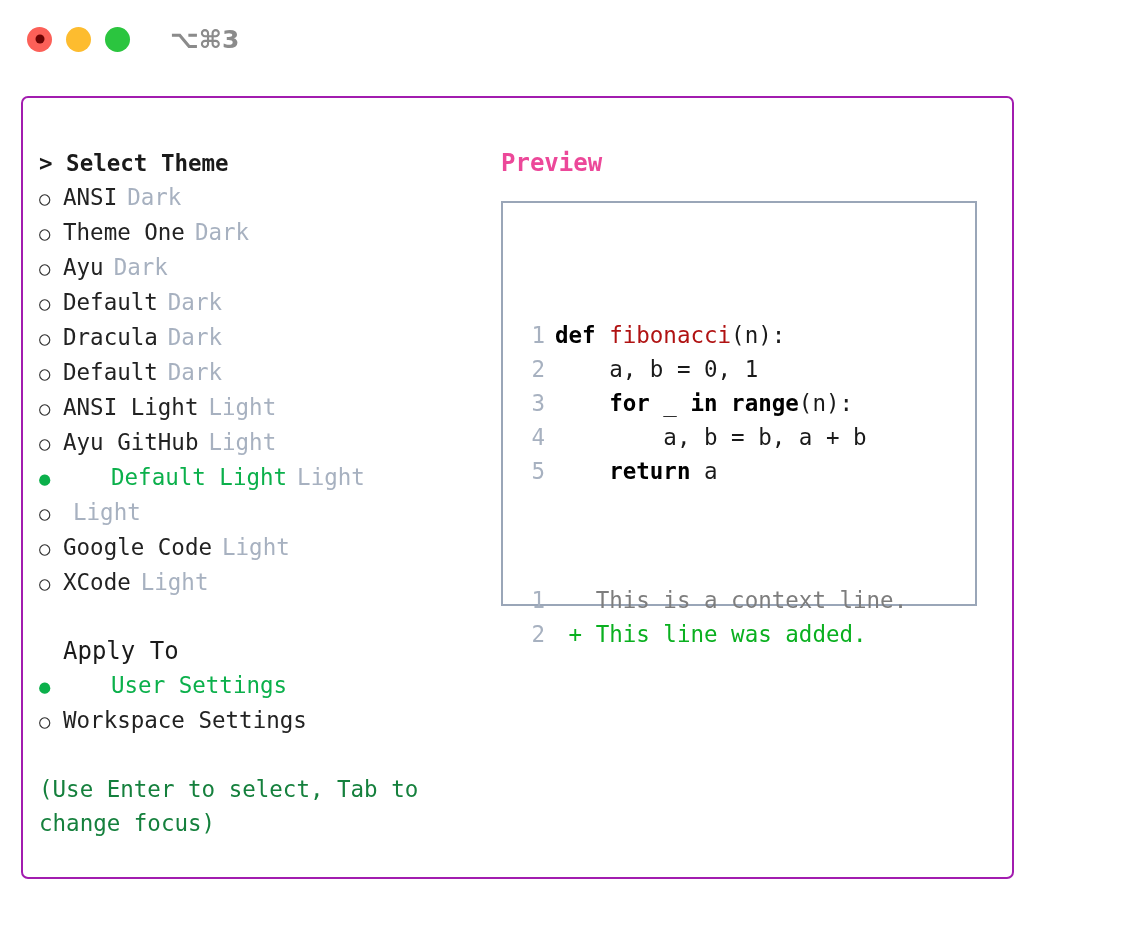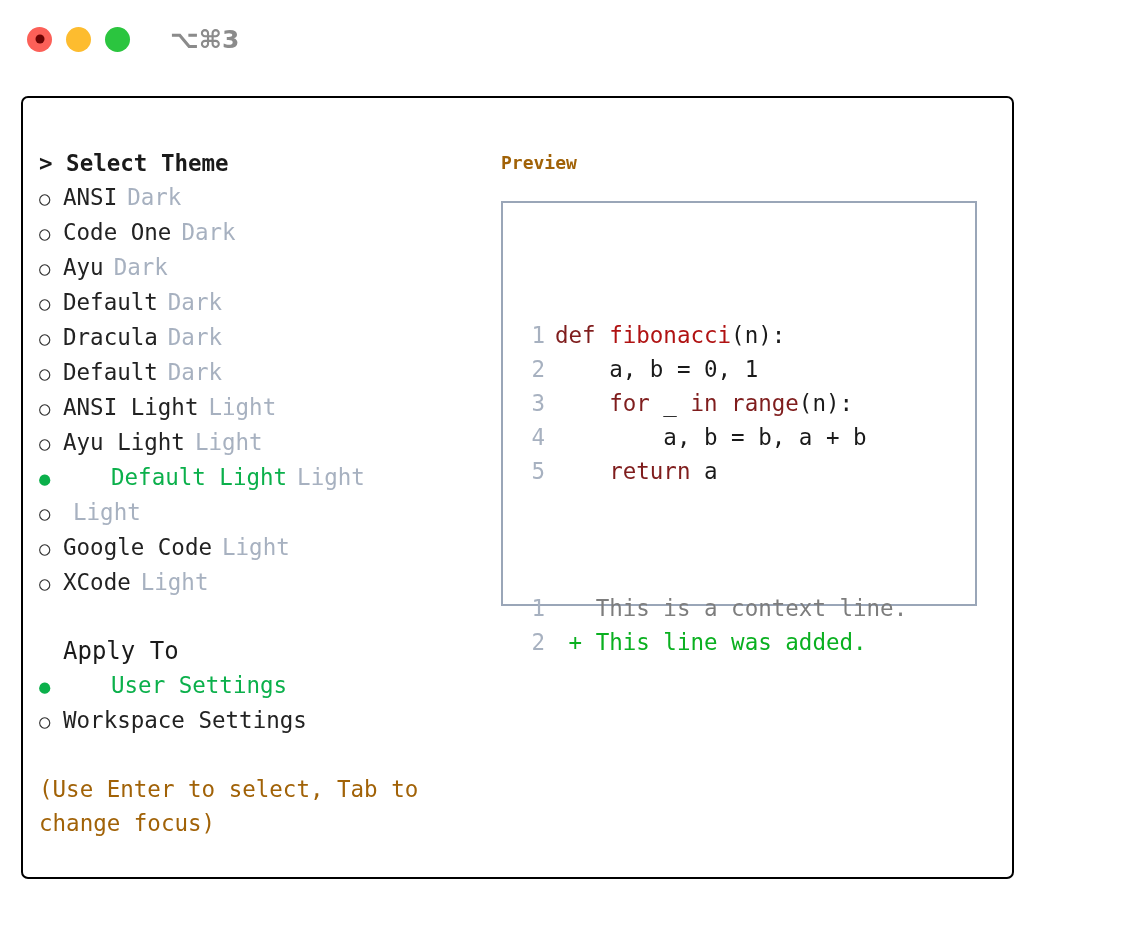--- a/index.html
+++ b/index.html
@@ -69,21 +69,21 @@
     font-family: "DejaVu Sans", "Liberation Sans", sans-serif;
   }
 
   
   #panel {
     position: absolute;
     left: 21px;
     top: 96px;
     width: 993px;
     height: 783px;
-    border: 2px solid #000000;
+    border: 2px solid #a21caf;
     border-radius: 7px;
     box-sizing: border-box;
     background: #ffffff;
   }
 
   
   #theme-column {
     position: absolute;
     left: 16px;
     top: 48px;
@@ -123,39 +123,39 @@
     font-size: 24px;
     color: #1a1a1a;
     line-height: 34px;
     padding-left: 24px;
     white-space: pre;
     font-family: "DejaVu Sans Mono", "Liberation Mono", monospace;
   }
 
   #hint-text {
     margin-top: 34px;
-    color: #a16207;
+    color: #15803d;
     font-size: 22.5px;
     line-height: 34px;
     width: 400px;
     white-space: pre-wrap;
     font-family: "DejaVu Sans Mono", "Liberation Mono", monospace;
   }
 
   
   #preview-column {
     position: absolute;
     left: 478px;
     top: 48px;
     width: 490px;
   }
   #preview-title {
-    font-size: 18px;
+    font-size: 24px;
     font-weight: 700;
-    color: #a16207;
+    color: #ec4899;
     line-height: 34px;
     white-space: pre;
     font-family: "DejaVu Sans Mono", "Liberation Mono", monospace;
   }
   #preview-box {
     margin-top: 21px;
     width: 476px;
     height: 405px;
     border: 2px solid #9aa6b8;
     box-sizing: border-box;
@@ -172,25 +172,25 @@
     font-family: "DejaVu Sans Mono", "Liberation Mono", monospace;
   }
   .code-line { white-space: pre; }
   .lineno {
     color: #a7b1c0;
     display: inline-block;
     width: 24px;
     text-align: right;
     margin-right: 10px;
   }
-  .tok-kw   { color: #7f1d1d; }
+  .tok-kw   { color: #000000; font-weight: bold; }
   .tok-fn   { color: #b01212; }
   .tok-plain{ color: #1a1a1a; }
 
-  .diff-block { margin-top: 35px; }
+  .diff-block { margin-top: 27px; }
   .diff-ctx   { color: #7d7d7d; }
   .diff-del   { color: #c01717; }
   .diff-add   { color: #0ab020; }
 </style>
 </head>
 <body>
 
 <div id="app-window">
 
   <div id="titlebar">
@@ -201,27 +201,27 @@
     </div>
     <div id="titlebar-shortcut">⌥⌘3</div>
   </div>
 
   <div id="panel">
 
     <div id="theme-column">
       <div class="list-heading">&gt; Select Theme</div>
       <div id="theme-list">
           <div class="theme-row"><span class="bullet">○</span><span class="theme-name">ANSI</span><span class="theme-tag">Dark</span></div>
-          <div class="theme-row"><span class="bullet">○</span><span class="theme-name">Code One</span><span class="theme-tag">Dark</span></div>
+          <div class="theme-row"><span class="bullet">○</span><span class="theme-name">Theme One</span><span class="theme-tag">Dark</span></div>
           <div class="theme-row"><span class="bullet">○</span><span class="theme-name">Ayu</span><span class="theme-tag">Dark</span></div>
           <div class="theme-row"><span class="bullet">○</span><span class="theme-name">Default</span><span class="theme-tag">Dark</span></div>
           <div class="theme-row"><span class="bullet">○</span><span class="theme-name">Dracula</span><span class="theme-tag">Dark</span></div>
           <div class="theme-row"><span class="bullet">○</span><span class="theme-name">Default</span><span class="theme-tag">Dark</span></div>
           <div class="theme-row"><span class="bullet">○</span><span class="theme-name">ANSI Light</span><span class="theme-tag">Light</span></div>
-          <div class="theme-row"><span class="bullet">○</span><span class="theme-name">Ayu Light</span><span class="theme-tag">Light</span></div>
+          <div class="theme-row"><span class="bullet">○</span><span class="theme-name">Ayu GitHub</span><span class="theme-tag">Light</span></div>
           <div class="theme-row"><span class="bullet selected">●</span><span class="theme-name selected">Default Light</span><span class="theme-tag">Light</span></div>
           <div class="theme-row"><span class="bullet">○</span><span class="theme-tag">Light</span></div>
           <div class="theme-row"><span class="bullet">○</span><span class="theme-name">Google Code</span><span class="theme-tag">Light</span></div>
           <div class="theme-row"><span class="bullet">○</span><span class="theme-name">XCode</span><span class="theme-tag">Light</span></div>
         </div>
 
       <div class="spacer-row"></div>
 
       <div class="apply-heading">Apply To</div>
       <div id="apply-list">

